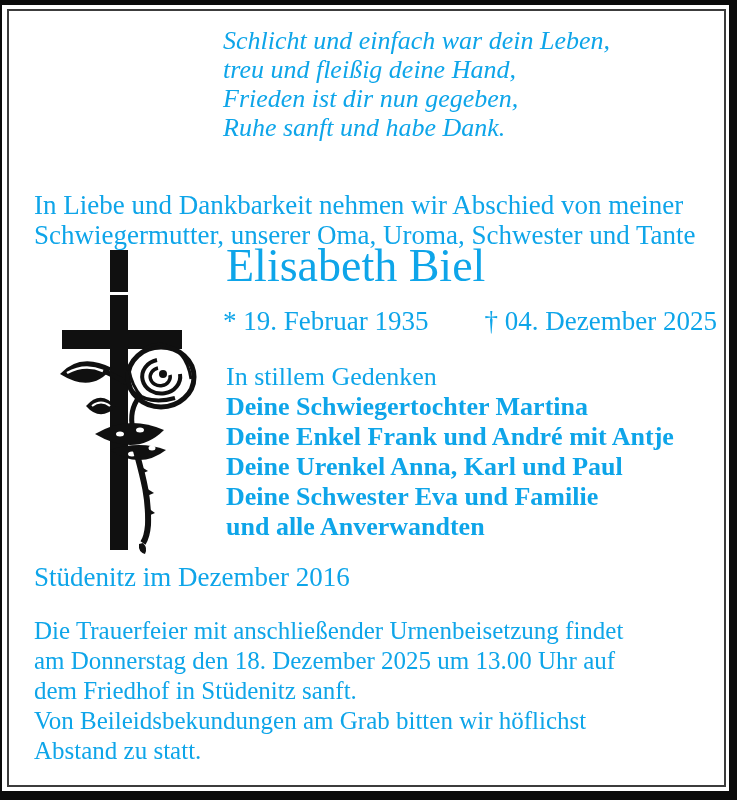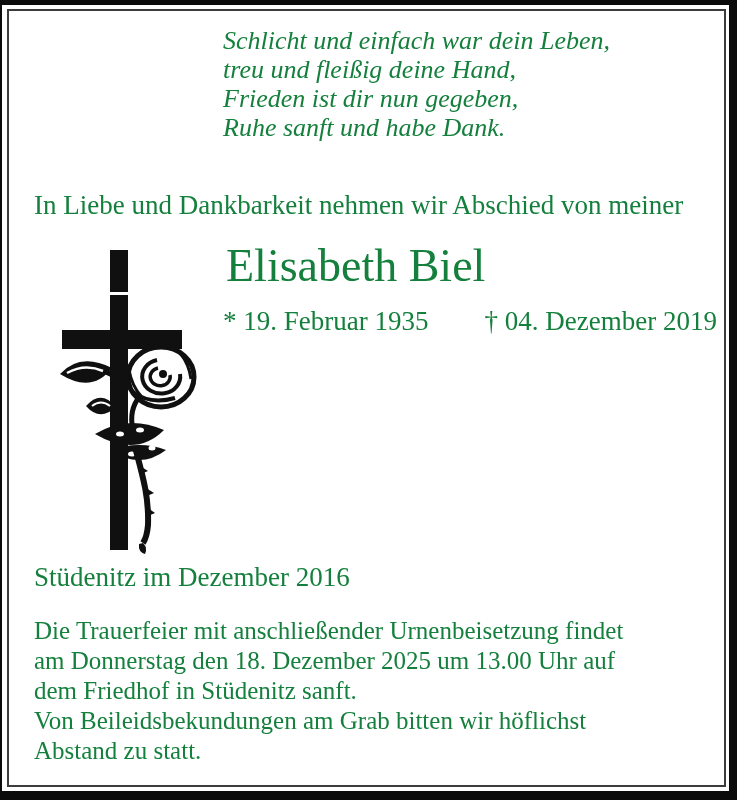--- a/index.html
+++ b/index.html
@@ -31,21 +31,21 @@
     left: 5px;
     top: 4px;
     right: 3px;
     bottom: 4px;
     border: 2px solid #3c3c3c;
     pointer-events: none;
   }
   .content {
     position: absolute;
     inset: 0;
-    color: #15803d;
+    color: #0ea5e9;
   }
   .poem {
     position: absolute;
     left: 223px;
     top: 26px;
     font-style: italic;
     font-size: 26px;
     line-height: 29px;
     white-space: nowrap;
   }
@@ -121,20 +121,21 @@
 
     <div class="poem">
       <div>Schlicht und einfach war dein Leben,</div>
       <div>treu und fleißig deine Hand,</div>
       <div>Frieden ist dir nun gegeben,</div>
       <div>Ruhe sanft und habe Dank.</div>
     </div>
 
     <div class="intro">
       <div>In Liebe und Dankbarkeit nehmen wir Abschied von meiner</div>
+      <div>Schwiegermutter, unserer Oma, Uroma, Schwester und Tante</div>
     </div>
 
     <div class="cross-art">
       <svg width="165" height="330" viewBox="0 0 165 330" xmlns="http://www.w3.org/2000/svg">
 
         <rect x="70" y="8" width="18" height="300" fill="#101010"></rect>
         <rect x="70" y="50" width="18" height="3" fill="#ffffff"></rect>
         <rect x="22" y="88" width="120" height="19" fill="#101010"></rect>
 
         <path d="M 66,130 Q 88,140 102,152" stroke="#101010" stroke-width="5" fill="none"></path>
@@ -166,23 +167,31 @@
         <polygon points="100,224 108,229 101,232" fill="#101010"></polygon>
         <polygon points="106,246 114,251 107,254" fill="#101010"></polygon>
         <polygon points="108,266 115,271 108,274" fill="#101010"></polygon>
         <path d="M 103,301 q 5,5 2,11 q -7,-2 -6,-10 z" fill="#101010"></path>
       </svg>
     </div>
 
     <div class="deceased-name">Elisabeth Biel</div>
 
     <div class="dates">
-      <span class="birth">* 19. Februar 1935</span><span class="death">† 04. Dezember 2019</span>
-    </div>
-
+      <span class="birth">* 19. Februar 1935</span><span class="death">† 04. Dezember 2025</span>
+    </div>
+
+    <div class="memorial">
+      <div>In stillem Gedenken</div>
+      <div class="mourner">Deine Schwiegertochter Martina</div>
+      <div class="mourner">Deine Enkel Frank und André mit Antje</div>
+      <div class="mourner">Deine Urenkel Anna, Karl und Paul</div>
+      <div class="mourner">Deine Schwester Eva und Familie</div>
+      <div class="mourner">und alle Anverwandten</div>
+    </div>
 
     <div class="place-date">Stüdenitz im Dezember 2016</div>
 
     <div class="funeral-info">
       <div>Die Trauerfeier mit anschließender Urnenbeisetzung findet</div>
       <div>am Donnerstag den 18. Dezember 2025 um 13.00 Uhr auf</div>
       <div>dem Friedhof in Stüdenitz sanft.</div>
       <div>Von Beileidsbekundungen am Grab bitten wir höflichst</div>
       <div>Abstand zu statt.</div>
     </div>

